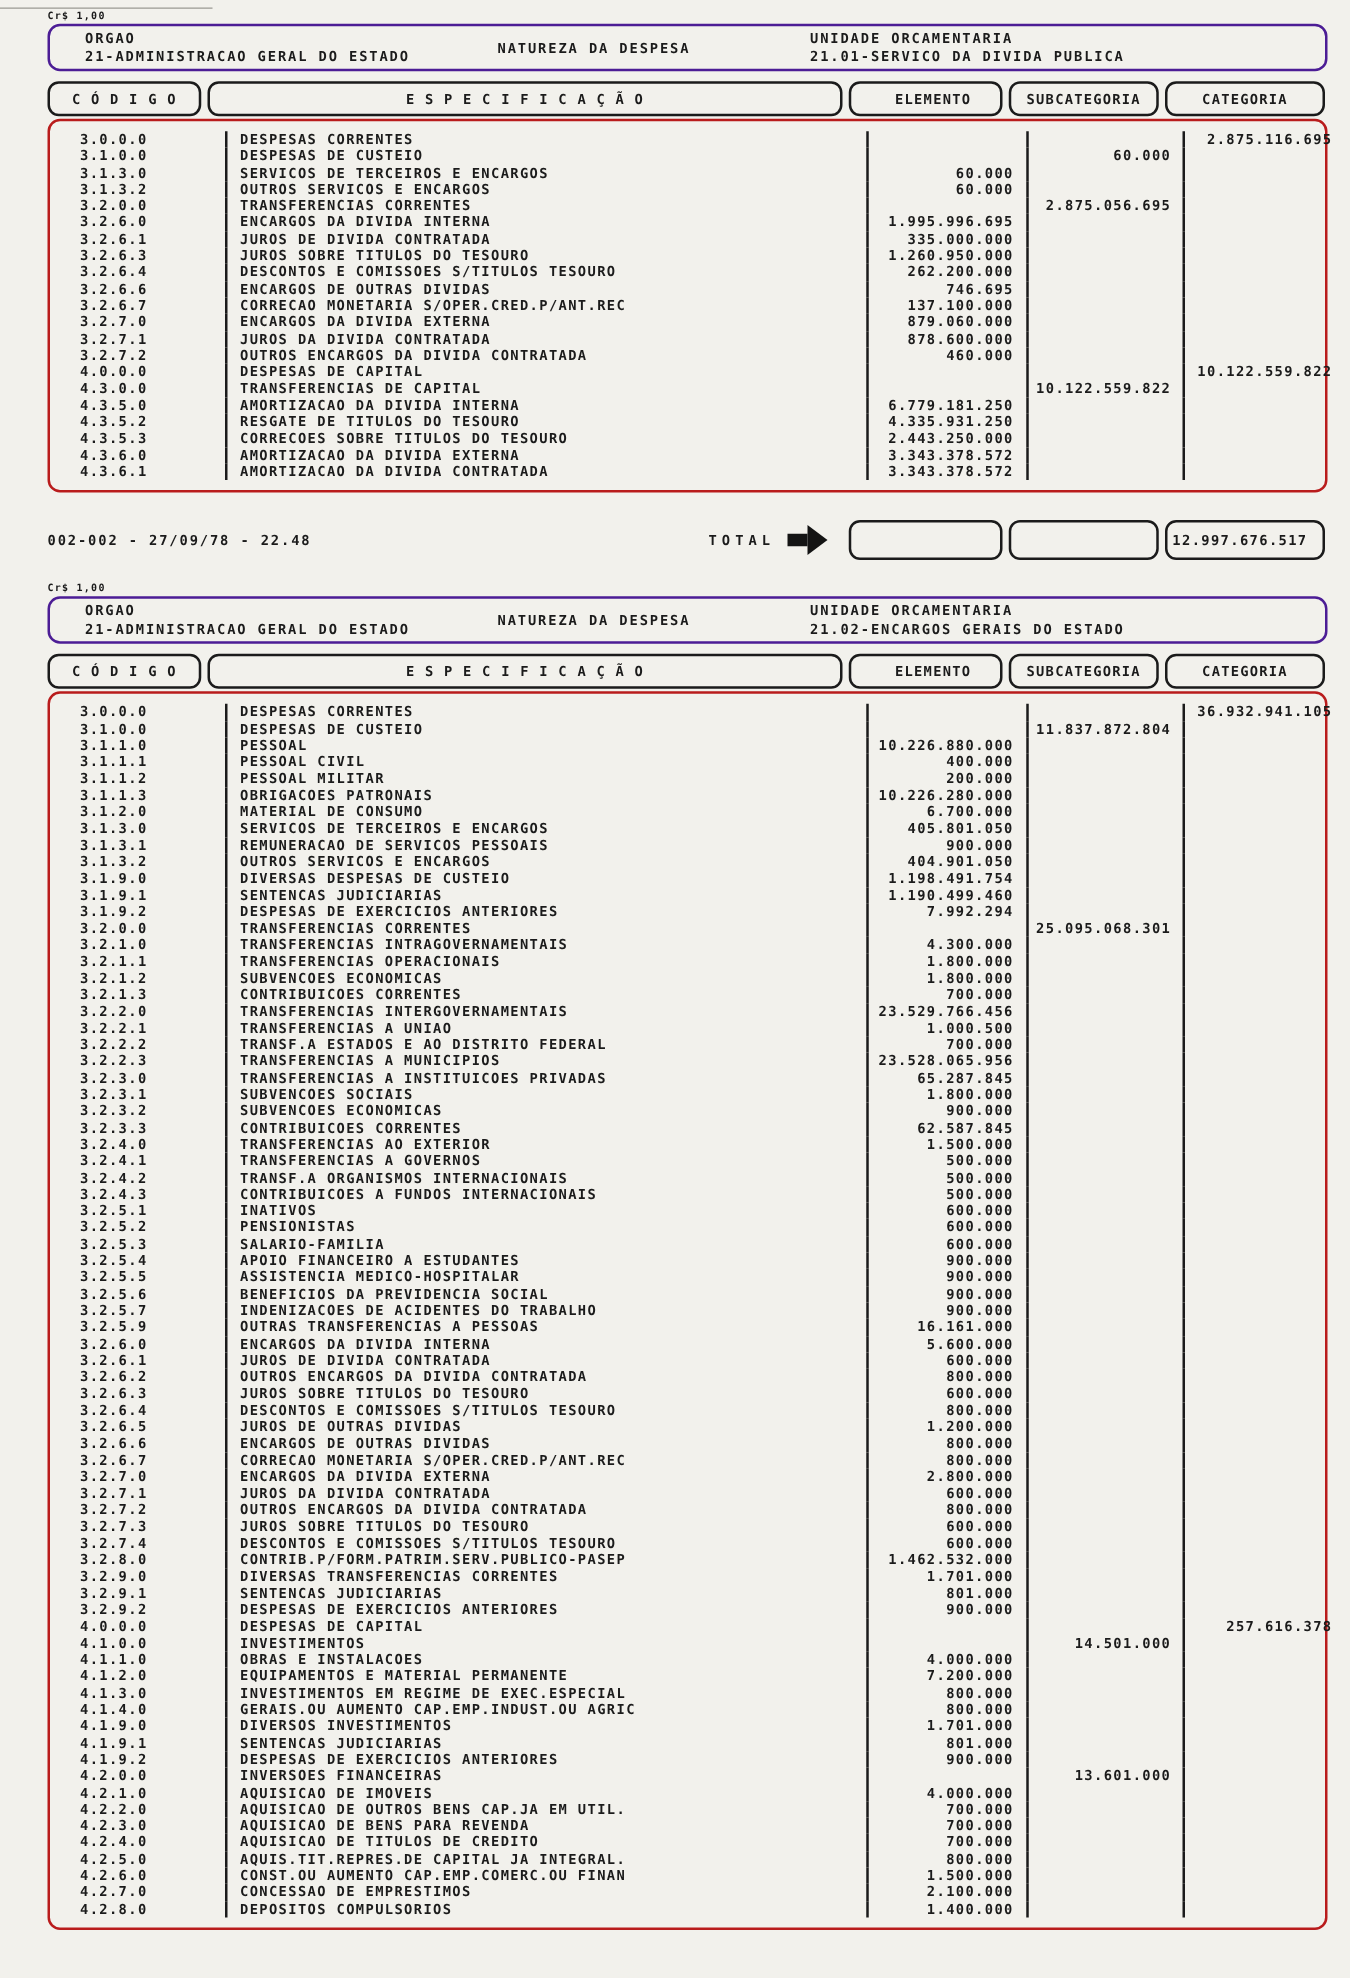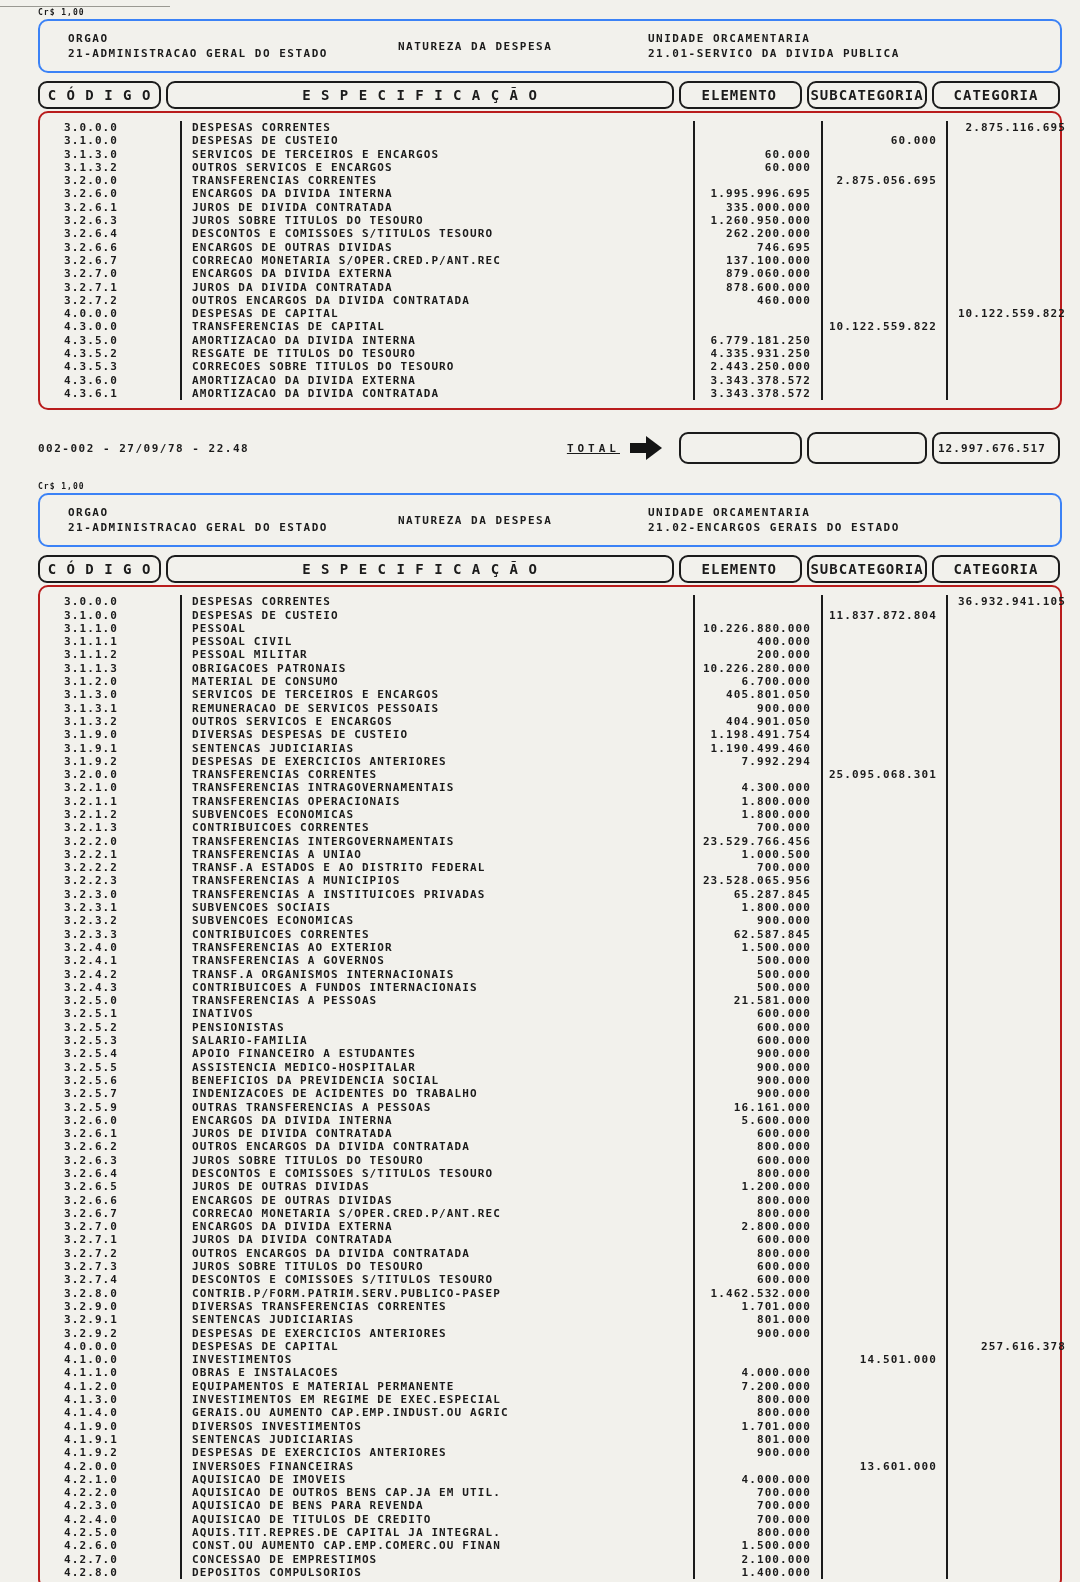--- a/index.html
+++ b/index.html
@@ -1,41 +1,41 @@
 <!DOCTYPE html>
 <html><head>
 <meta charset="utf-8">
 <style>
   html,body{margin:0;padding:0;background:#f2f1ec;width:1080px;height:1582px;overflow:hidden;}
   body{font-family:"DejaVu Sans Mono", monospace;color:#1b1b1b;-webkit-font-smoothing:none;}
   .page{position:relative;width:1080px;height:1582px;}
   .report{position:relative;margin:0 0 0 38px;width:1024px;}
   .currency{font-size:8px;font-weight:700;text-align:left;letter-spacing:1px;padding:4px 2px 2px 0;}
   .hairline{position:absolute;left:-38px;top:6px;width:170px;border-top:1px solid #9a9992;}
-  .header-box{border:2px solid #3b82f6;border-radius:10px;height:54px;display:grid;
+  .header-box{border:2px solid #4c1d95;border-radius:10px;height:38px;display:grid;
     grid-template-columns:330px 250px 444px;align-items:center;padding:0 0 0 28px;box-sizing:border-box;background:transparent;}
   .hcell .lab{font-size:11px;font-weight:700;letter-spacing:1.5px;line-height:15px;white-space:pre;}
   .colheads{display:grid;grid-template-columns:128px 513px 128px 125px 128px;margin-top:8px;}
   .colhead{border:2px solid #1b1b1b;border-radius:9px;height:28px;box-sizing:border-box;
-    font-size:14px;font-weight:700;display:flex;align-items:center;margin-right:5px;letter-spacing:1px;}
+    font-size:11px;font-weight:700;display:flex;align-items:center;margin-right:5px;letter-spacing:1px;}
   .colhead:last-child{margin-right:0;}
   .ch-center{justify-content:center;}
   .ch-right{justify-content:flex-end;padding-right:23px;}
   .tbody{border:2px solid #b91c1c;border-radius:10px;margin-top:2px;padding:8px 0 8px 16px;box-sizing:border-box;background:transparent;}
   .trow{display:grid;grid-template-columns:126px 513px 128px 125px 126px;line-height:13.3px;height:13.3px;}
   .cell{font-size:11px;font-weight:700;letter-spacing:1.1px;white-space:pre;overflow:visible;box-sizing:border-box;}
   .c-cod{padding-left:8px;border-right:2px solid #1b1b1b;}
   .c-esp{padding-left:10px;border-right:2px solid #1b1b1b;}
   .c-ele{text-align:right;padding-right:10px;border-right:2px solid #1b1b1b;}
   .c-sub{text-align:right;padding-right:9px;border-right:2px solid #1b1b1b;}
   .c-cat{text-align:right;padding-right:8px;}
   .totalrow{display:grid;grid-template-columns:641px 128px 125px 128px;margin-top:22px;align-items:center;}
   .total-left{display:flex;align-items:center;justify-content:space-between;padding-right:16px;gap:28px;}
   .runline{font-size:11px;font-weight:700;letter-spacing:1.5px;}
-  .total-label-wrap{display:flex;align-items:center;gap:10px;text-decoration:underline;}
+  .total-label-wrap{display:flex;align-items:center;gap:10px;}
   .total-label{font-size:11px;font-weight:700;letter-spacing:4px;}
   .arrow{display:inline-block;position:relative;width:33px;height:24px;}
   .arrow::before{content:'';position:absolute;left:0;top:7px;width:16px;height:10px;background:#141414;}
   .arrow::after{content:'';position:absolute;left:16px;top:0;width:0;height:0;
     border-top:12px solid transparent;border-bottom:12px solid transparent;border-left:16px solid #141414;}
   .totalbox{border:2px solid #1b1b1b;border-radius:9px;height:32px;box-sizing:border-box;margin-right:5px;
     display:flex;align-items:center;justify-content:flex-end;font-size:11px;font-weight:700;letter-spacing:1.1px;padding-right:12px;}
   .totalbox:last-child{margin-right:0;}
   .sec1{padding-top:4px;}
   .sec2{margin-top:14px;}
@@ -465,27 +465,20 @@
           <div class="cell c-cat"></div>
         </div>
         <div class="trow">
           <div class="cell c-cod">3.2.4.3</div>
           <div class="cell c-esp">CONTRIBUICOES A FUNDOS INTERNACIONAIS</div>
           <div class="cell c-ele">500.000</div>
           <div class="cell c-sub"></div>
           <div class="cell c-cat"></div>
         </div>
         <div class="trow">
-          <div class="cell c-cod">3.2.5.0</div>
-          <div class="cell c-esp">TRANSFERENCIAS A PESSOAS</div>
-          <div class="cell c-ele">21.581.000</div>
-          <div class="cell c-sub"></div>
-          <div class="cell c-cat"></div>
-        </div>
-        <div class="trow">
           <div class="cell c-cod">3.2.5.1</div>
           <div class="cell c-esp">INATIVOS</div>
           <div class="cell c-ele">600.000</div>
           <div class="cell c-sub"></div>
           <div class="cell c-cat"></div>
         </div>
         <div class="trow">
           <div class="cell c-cod">3.2.5.2</div>
           <div class="cell c-esp">PENSIONISTAS</div>
           <div class="cell c-ele">600.000</div>

